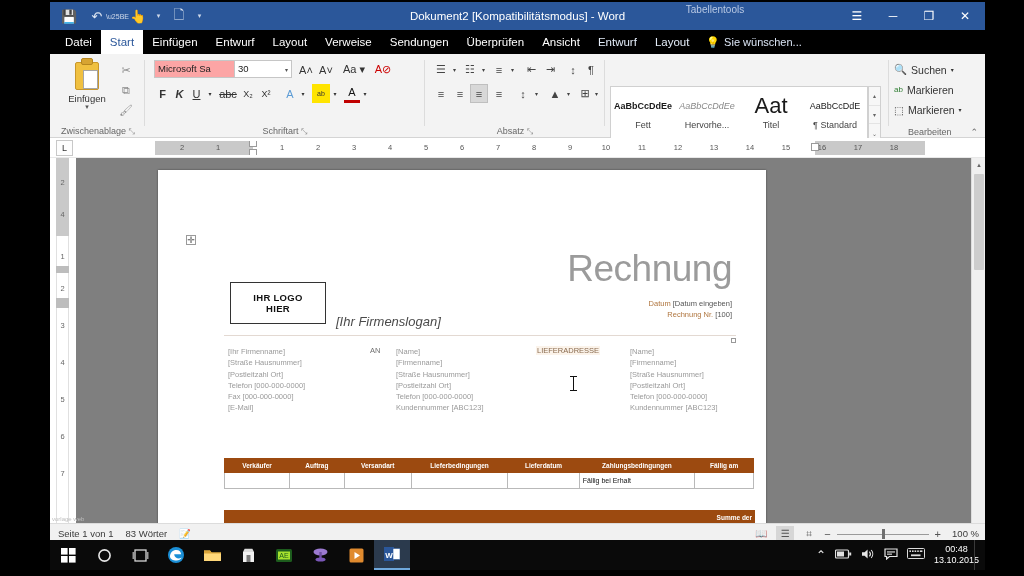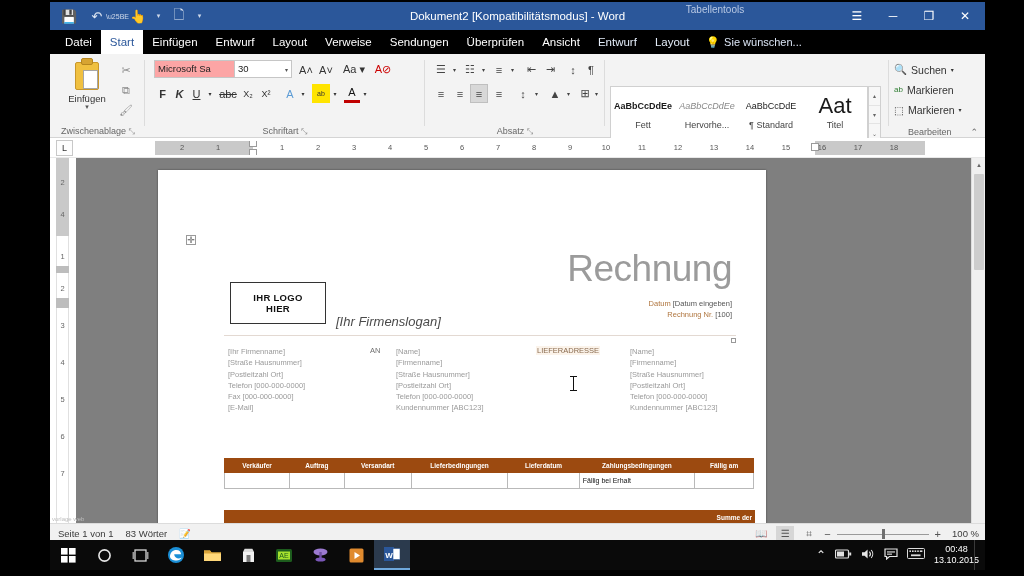--- a/index.html
+++ b/index.html
@@ -399,26 +399,26 @@
         <div class="stylebox">
           <div class="stylecell">
             <div class="sprev" style="font-weight:bold;">AaBbCcDdEe</div>
             <div class="sname">Fett</div>
           </div>
           <div class="stylecell">
             <div class="sprev" style="font-style:italic;color:#888;">AaBbCcDdEe</div>
             <div class="sname">Hervorhe...</div>
           </div>
           <div class="stylecell">
+            <div class="sprev" style="font-size:22px;line-height:28px;">Aat</div>
+            <div class="sname">Titel</div>
+          </div>
+          <div class="stylecell">
             <div class="sprev">AaBbCcDdE</div>
             <div class="sname">¶ Standard</div>
-          </div>
-          <div class="stylecell">
-            <div class="sprev" style="font-size:22px;line-height:28px;">Aat</div>
-            <div class="sname">Titel</div>
           </div>
         </div>
         <div class="stylescroll">
           <div>▴</div>
           <div>▾</div>
           <div>⌄</div>
         </div>
       </div>
       <div class="gsep" style="left:838px"></div>
 

